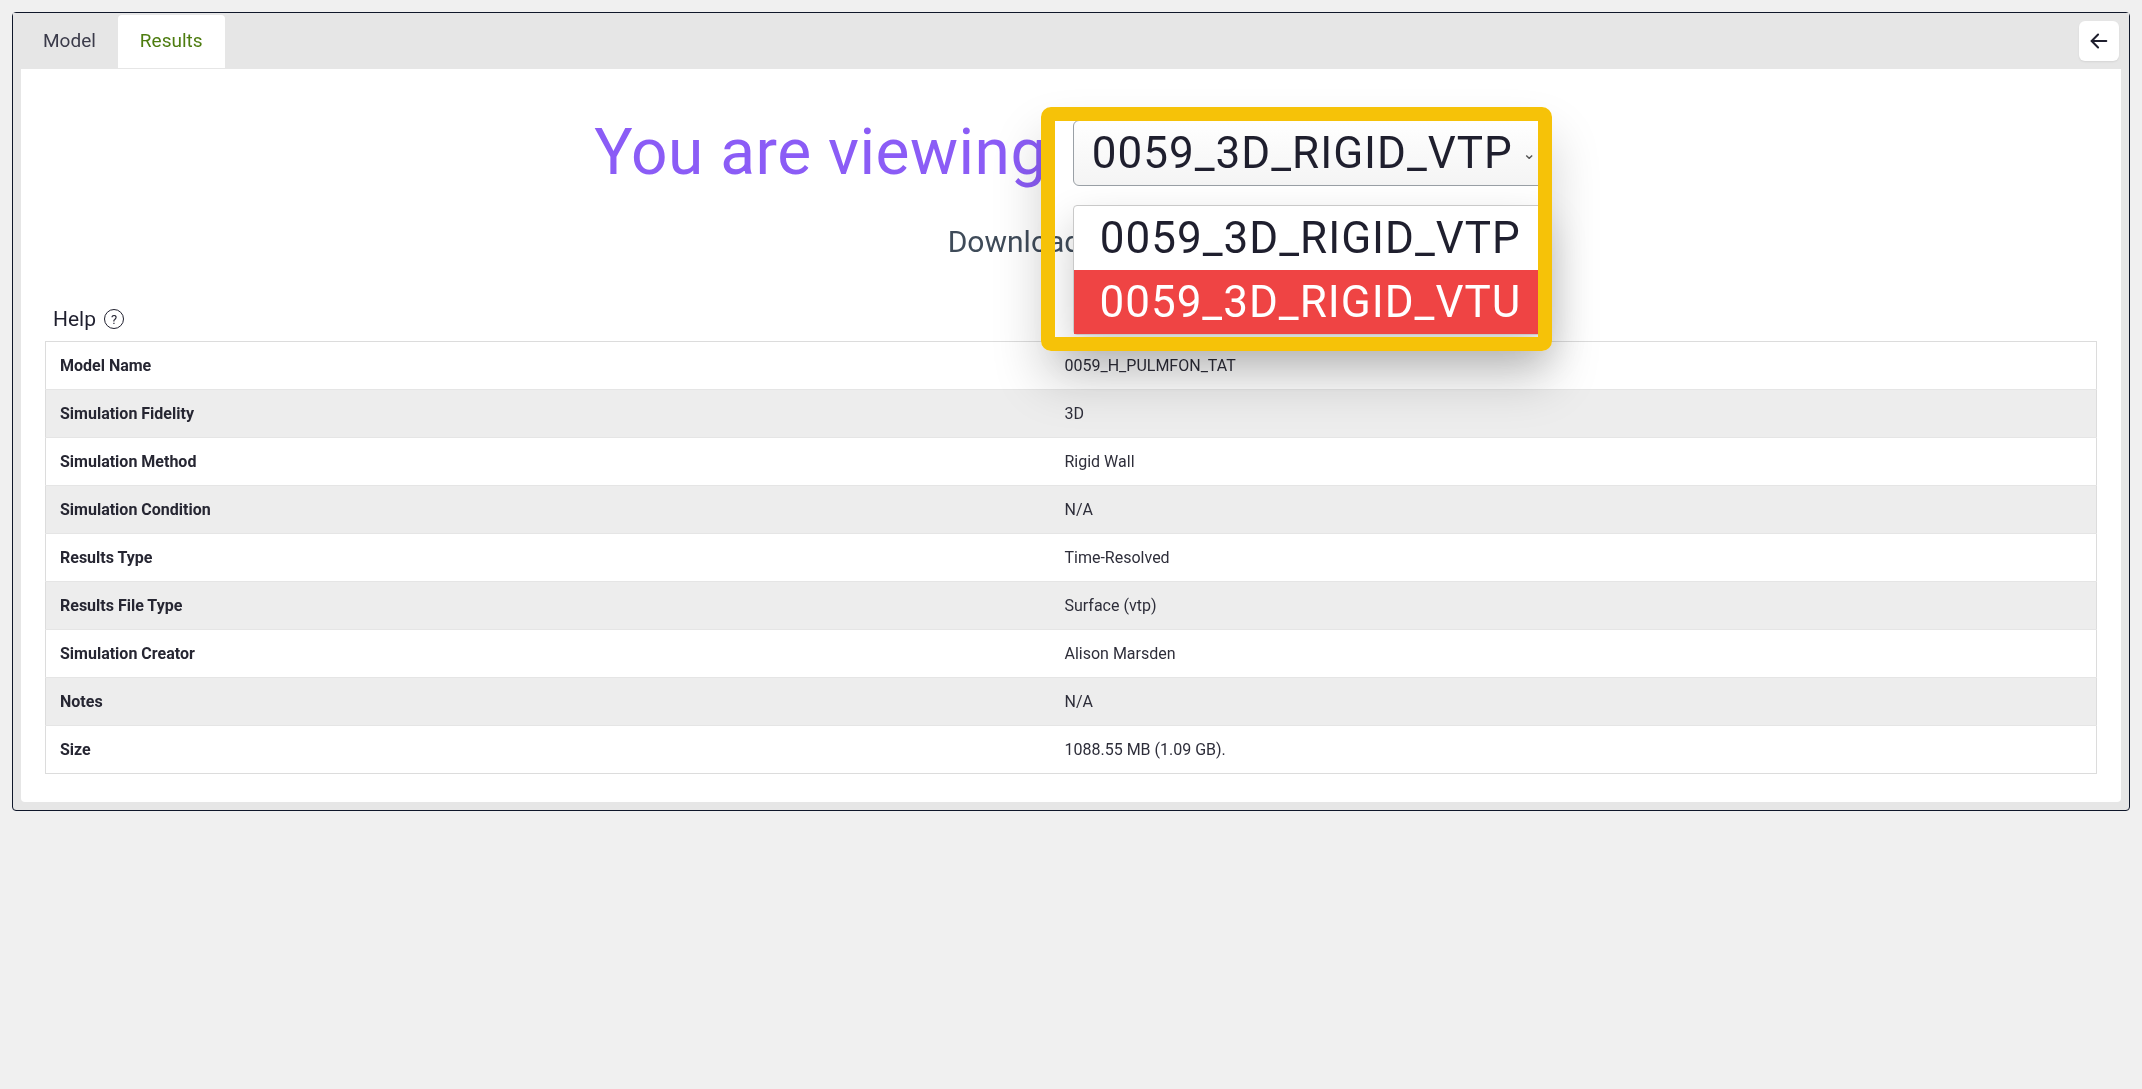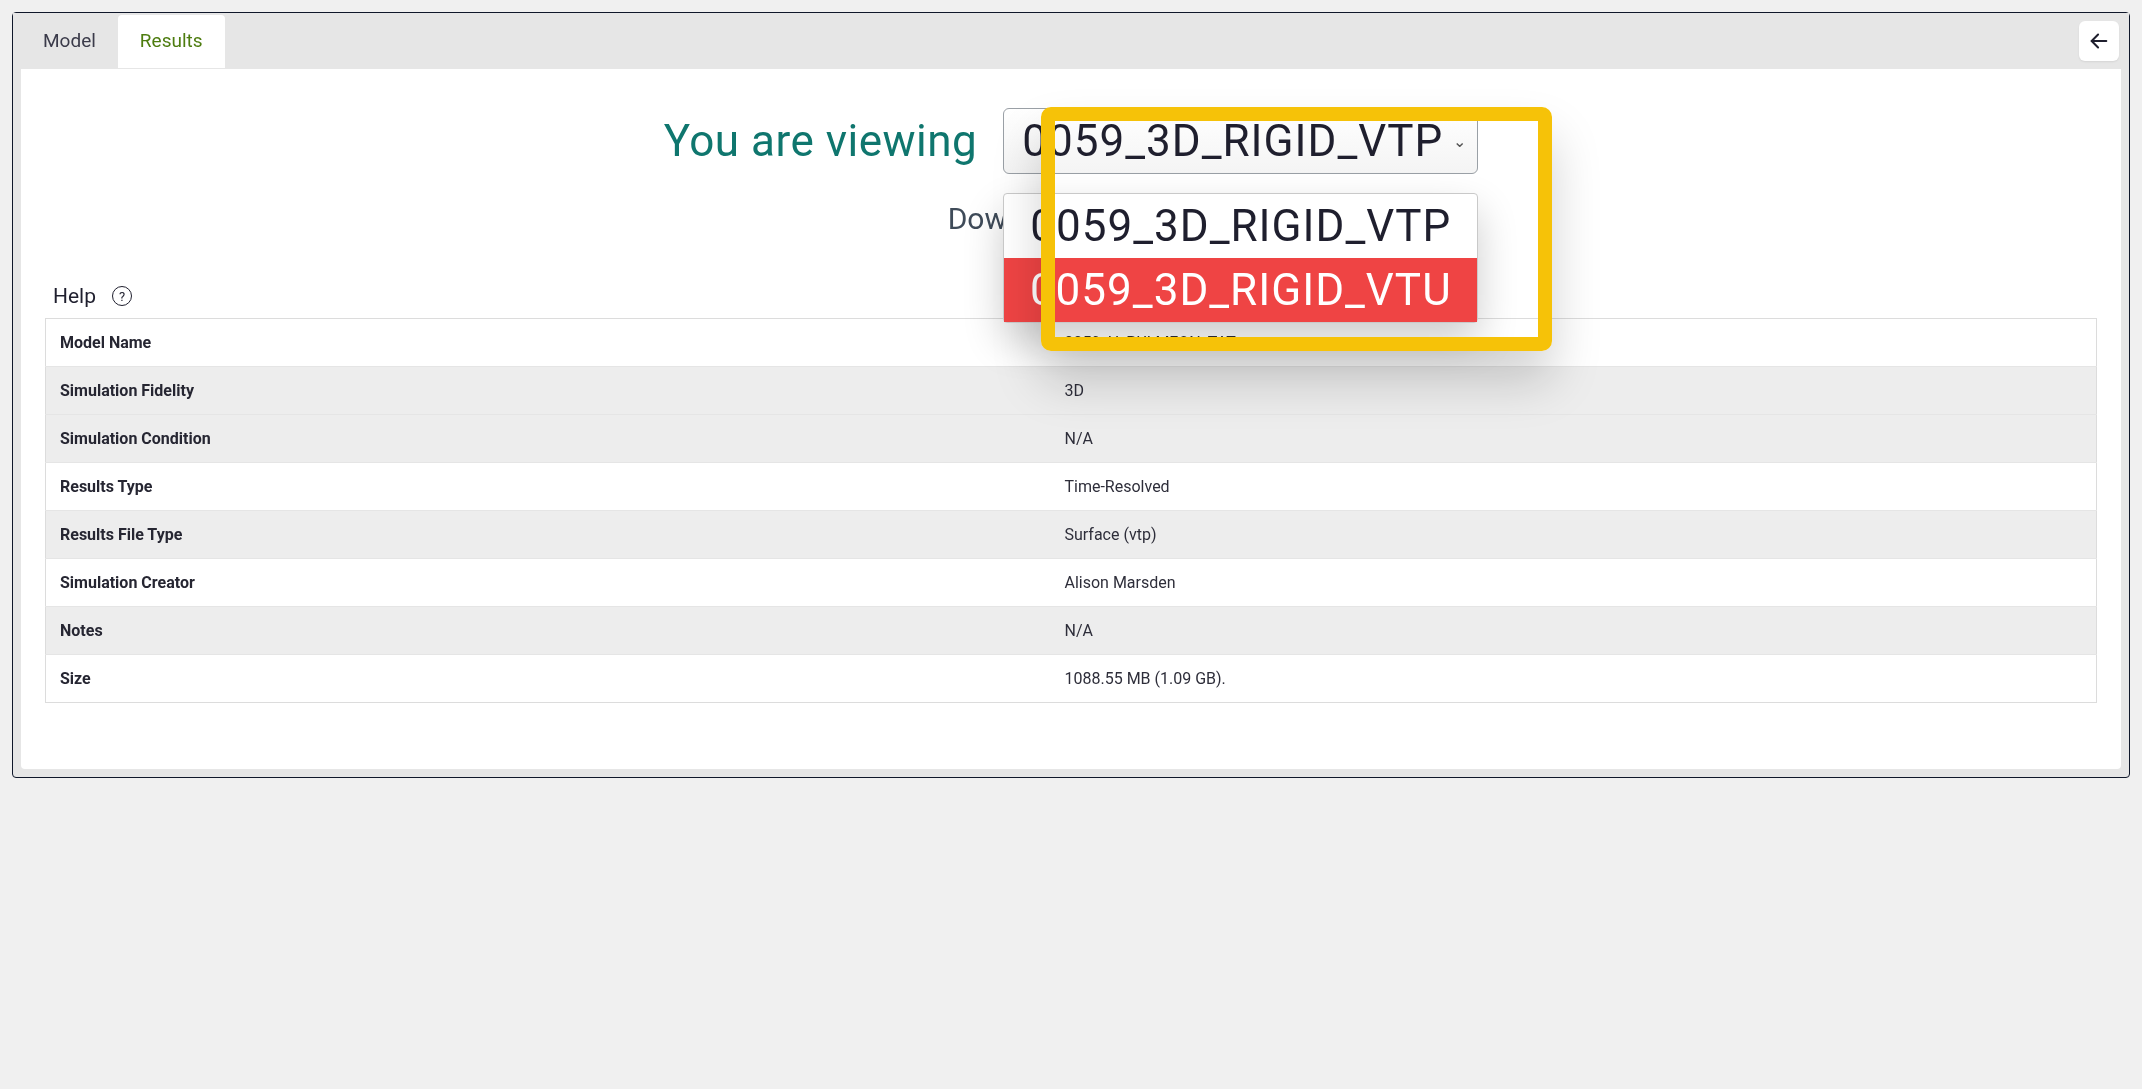--- a/index.html
+++ b/index.html
@@ -59,23 +59,23 @@
     padding: 28px 18px 28px 18px;
     min-height: 700px;
     border-radius: 0 0 4px 4px;
     position: relative;
   }
   .headline-row {
     text-align: center;
     margin-top: 18px;
   }
   .headline {
-    font-size: 44px;
+    font-size: 64px;
     font-weight: 400;
-    color: #0f766e;
+    color: #8b5cf6;
     letter-spacing: 0.5px;
     display: inline-block;
     vertical-align: middle;
   }
   .select-wrap {
     display: inline-block;
     vertical-align: middle;
     margin-left: 22px;
     position: relative;
   }
@@ -139,21 +139,21 @@
   .subtext {
     font-size: 30px;
     color: #3f4b59;
     font-weight: 400;
   }
   .help-row {
     margin-top: 48px;
     padding-left: 14px;
     display: flex;
     align-items: center;
-    gap: 16px;
+    gap: 8px;
     font-size: 21px;
     color: #1f1f2e;
   }
   .help-icon {
     width: 20px;
     height: 20px;
     border: 1.5px solid #1f1f2e;
     border-radius: 50%;
     display: inline-flex;
     align-items: center;
@@ -228,20 +228,24 @@
     <table class="details-table">
       <tbody id="details-body">
           <tr>
             <td class="key">Model Name</td>
             <td class="val">0059_H_PULMFON_TAT</td>
           </tr>
           <tr class="striped">
             <td class="key">Simulation Fidelity</td>
             <td class="val">3D</td>
           </tr>
+          <tr>
+            <td class="key">Simulation Method</td>
+            <td class="val">Rigid Wall</td>
+          </tr>
           <tr class="striped">
             <td class="key">Simulation Condition</td>
             <td class="val">N/A</td>
           </tr>
           <tr>
             <td class="key">Results Type</td>
             <td class="val">Time-Resolved</td>
           </tr>
           <tr class="striped">
             <td class="key">Results File Type</td>

